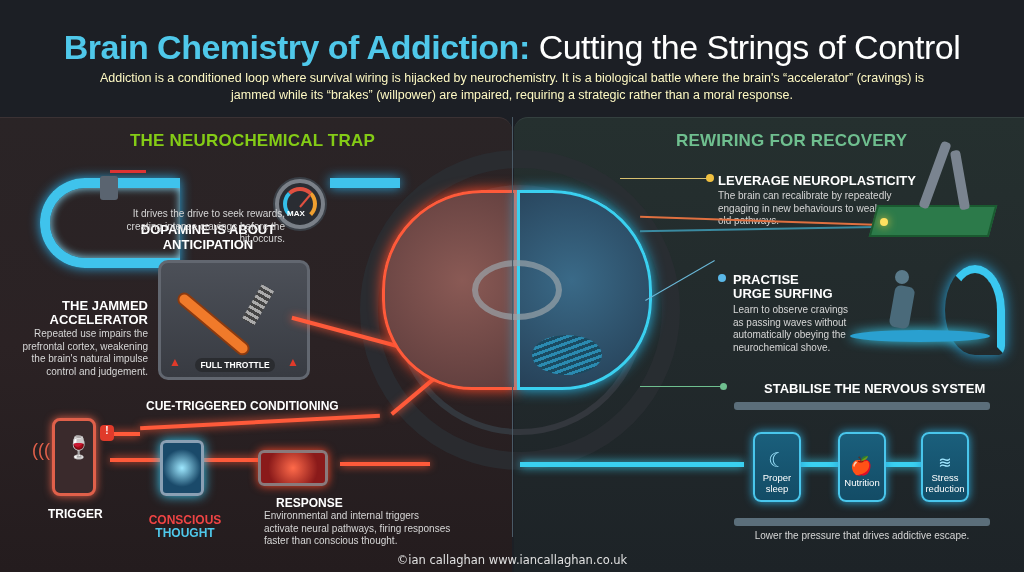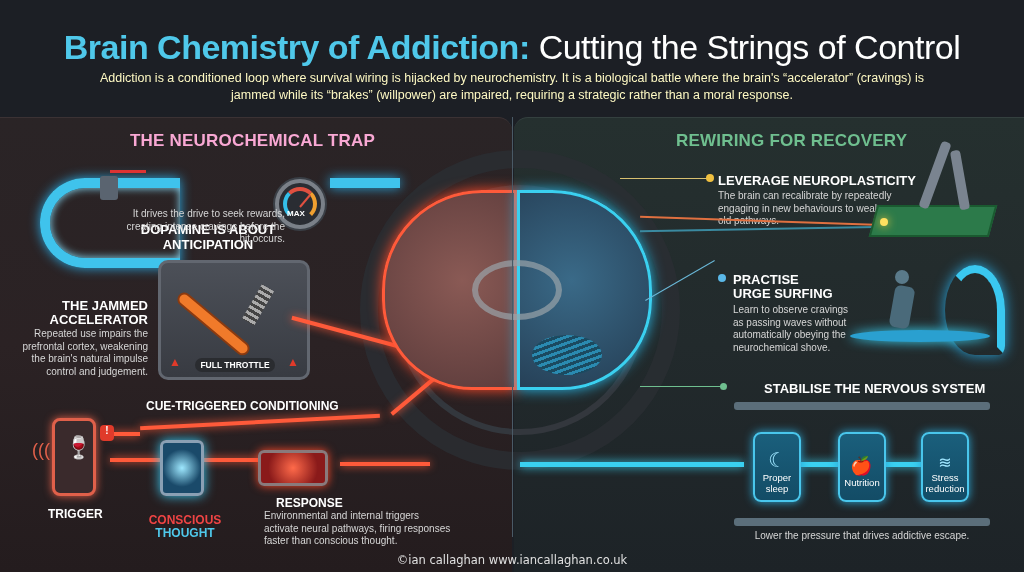--- a/index.html
+++ b/index.html
@@ -27,21 +27,21 @@
     border-top-right-radius: 14px;
     border-top: 1px solid #3b3234;
   }
   .panel-right {
     left: 514px; top: 117px; width: 510px; height: 455px;
     background: linear-gradient(180deg, #25302f 0%, #222a2c 50%, #1d2327 100%);
     border-top-left-radius: 14px;
     border-top: 1px solid #34403f;
   }
   .sec-title { font-weight: bold; font-size: 17px; letter-spacing: 0.2px; }
-  .sec-left { left: 130px; top: 131px; color: #f9a8d4; }
+  .sec-left { left: 130px; top: 131px; color: #84cc16; }
   .sec-right { left: 676px; top: 131px; color: #6fbf8f; }
   .h { font-weight: bold; color: #ffffff; font-size: 13px; line-height: 15px; }
   .p { color: #d6d6d6; font-size: 10px; line-height: 12.5px; }
   .center { text-align: center; }
   .right { text-align: right; }
   
   .pipe-blue {
     border: 10px solid #3fc3ec;
     box-shadow: 0 0 12px #2aa8e0, inset 0 0 8px #8be3ff;
   }

